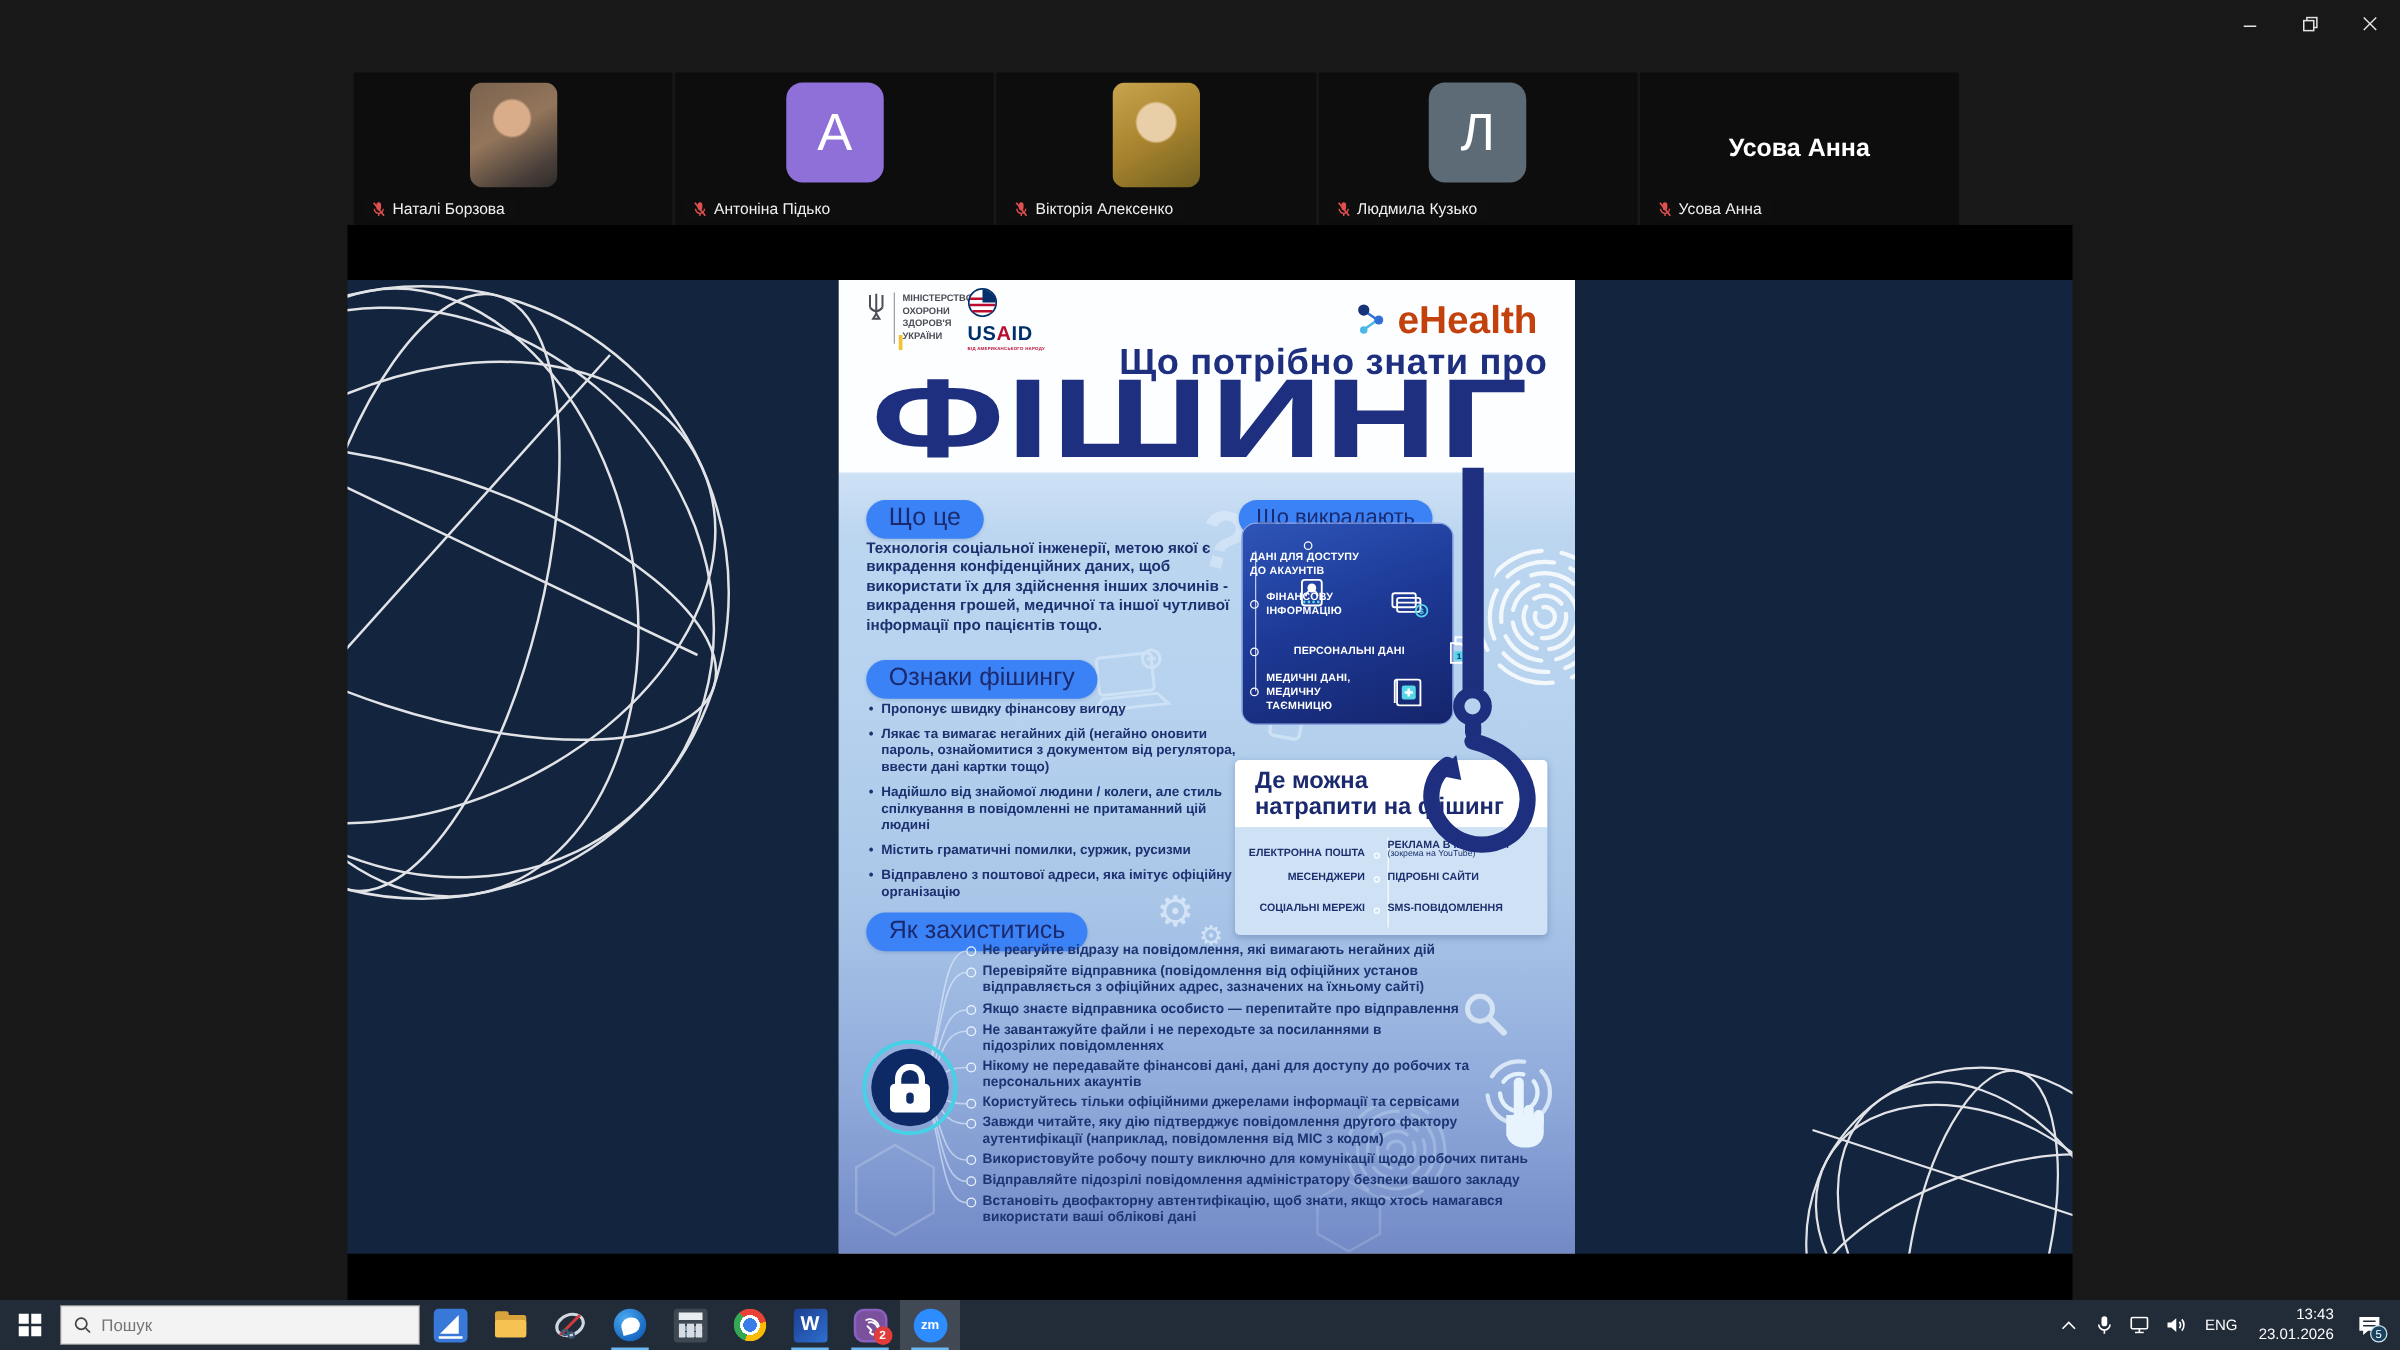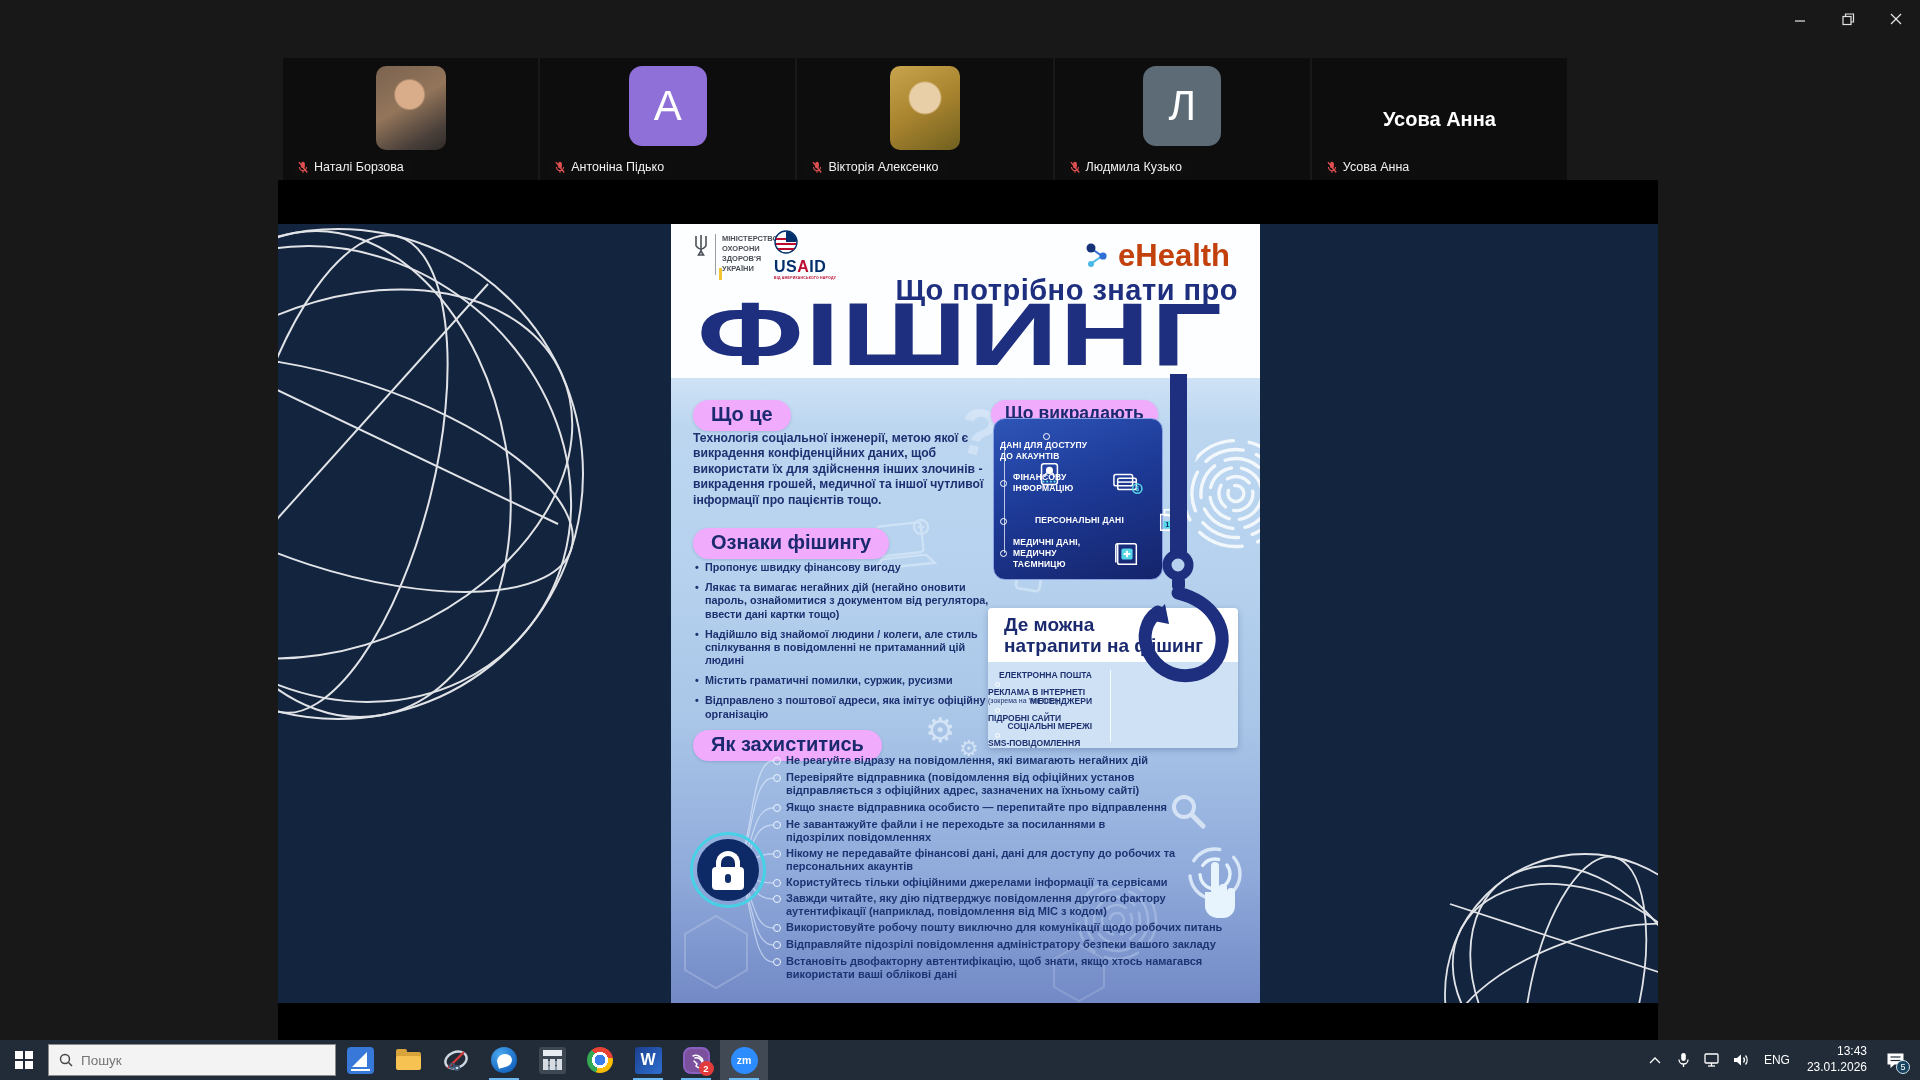--- a/index.html
+++ b/index.html
@@ -50,22 +50,22 @@
   #moh .txt { border-left:1px solid #9aa0a8; padding-left:6px; font-size:7.5px; font-weight:700; color:#4a4f57; line-height:1.35; }
   #moh .yellow { position:absolute; left:26px; top:34px; width:3px; height:12px; background:#f2c431; }
   #usaid { position:absolute; left:103px; top:6px; width:72px; text-align:left; }
   #usaid .word { font-size:16px; font-weight:800; color:#002f6c; letter-spacing:.5px; }
   #usaid .word span { color:#ba0c2f; }
   #usaid .tag { font-size:3.5px; color:#ba0c2f; font-weight:700; letter-spacing:.2px; }
   #ehealth { position:absolute; right:30px; top:14px; display:flex; align-items:center; gap:8px; }
   #ehealth .txt { font-size:31px; font-weight:700; color:#c2410c; }
 
   
-  .pill { position:absolute; background:#f0abfc; border-radius:20px; padding:3px 18px 5px 18px;
-          color:#1b2a6e; font-size:20px; font-weight:700; box-shadow:0 1px 3px rgba(30,50,120,.18); }
+  .pill { position:absolute; background:#3b82f6; border-radius:20px; padding:3px 18px 5px 18px;
+          color:#1b2a6e; font-size:20px; font-weight:400; box-shadow:0 1px 3px rgba(30,50,120,.18); }
 
   #what-text { position:absolute; left:22px; top:207px; width:302px; font-size:12.2px; font-weight:700;
                color:#1d3070; line-height:1.27; }
 
   #signs-list { position:absolute; left:24px; top:337px; width:312px; }
   .sign-item { font-size:10.8px; font-weight:700; color:#1d3070; line-height:1.22; margin-bottom:7px; padding-left:10px; position:relative; }
   .sign-item::before { content:"•"; position:absolute; left:0; top:0; }
 
   
   .p-item { position:absolute; left:115px; font-size:11px; font-weight:600; color:#1d3473; line-height:1.18; }
@@ -98,21 +98,21 @@
   .steal-ic { width:32px; height:28px; flex:none; }
   .sr1{top:14px;flex-direction:column;} .sr2{top:50px;} .sr3{top:88px;gap:22px;} .sr4{top:118px;}
 
   
   #where-box { position:absolute; left:317px; top:384px; width:250px; height:140px; border-radius:4px;
                overflow:hidden; box-shadow:0 2px 6px rgba(20,40,100,.25); }
   #where-top { position:absolute; left:0; top:0; width:250px; height:54px; background:#fff; }
   #where-title { position:absolute; left:16px; top:6px; font-size:19px; font-weight:700; color:#1b2a6e; line-height:1.12; }
   #where-bottom { position:absolute; left:0; top:54px; width:250px; height:86px; background:#cfe2f5; }
   #where-divider { position:absolute; left:122px; top:62px; width:1px; height:72px; background:rgba(255,255,255,.85); }
-  .wrow { position:absolute; width:254px; display:flex; align-items:flex-start;flex-direction:column; }
+  .wrow { position:absolute; width:254px; display:flex; align-items:flex-end; }
   .wrow .lc { width:104px; text-align:right; }
   .wrow .dot { width:5px; height:5px; border:1px solid #fff; border-radius:50%; margin:2px 6px 0 7px; flex:none; }
   .wrow .rc { width:120px; text-align:left; }
   .witem { font-size:8.5px; font-weight:700; color:#1d3070; line-height:1.2; }
   .wnote { font-size:7px; font-weight:400; color:#1d3070; }
   .wr1{top:62px;} .wr2{top:88px;} .wr3{top:113px;}
 
   
   #hook-svg { position:absolute; left:440px; top:150px; }
 

